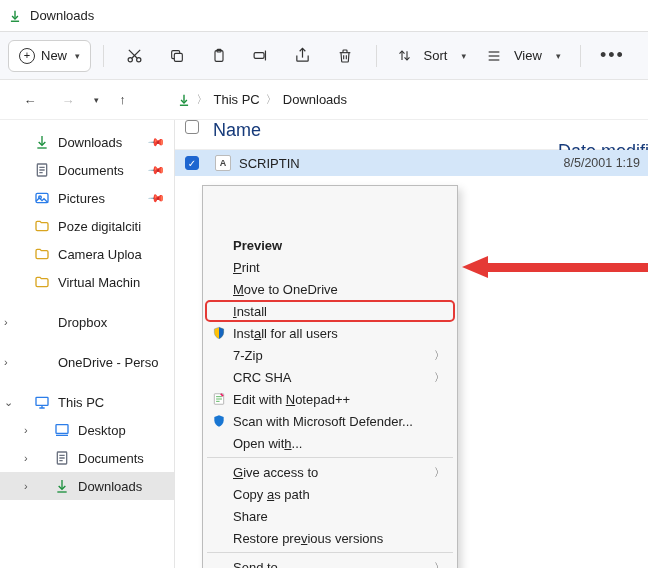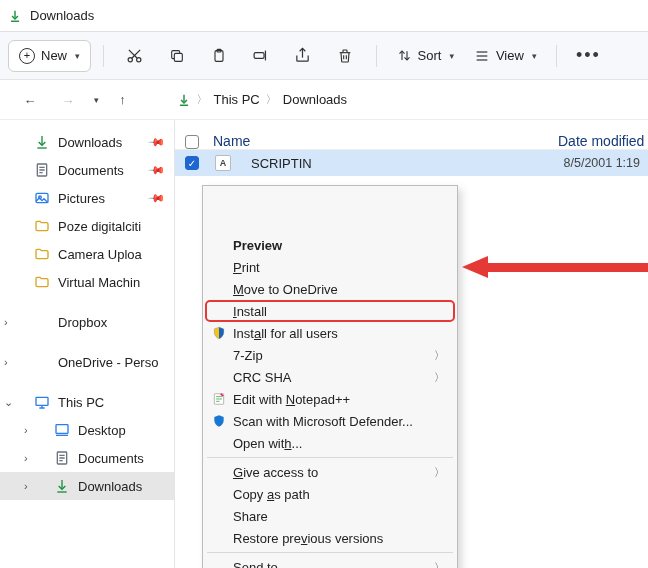--- a/index.html
+++ b/index.html
@@ -10,21 +10,21 @@
   .titlebar .dl-icon { color: #1a8f3c; margin-right: 8px; }
   .titlebar .title { font-size: 13px; }
 
   
   .toolbar { display: flex; align-items: center; height: 48px; background: #f7f8fb; border-bottom: 1px solid #e5e5e5; padding: 0 8px; gap: 4px; }
   .btn-new { display: flex; align-items: center; gap: 6px; height: 32px; padding: 0 10px; border: 1px solid #d0d0d0; border-radius: 6px; background: #fff; cursor: pointer; }
   .btn-new .plus-circle { width: 16px; height: 16px; border-radius: 50%; border: 1.2px solid #333; display: flex; align-items: center; justify-content: center; font-size: 11px; line-height: 1; }
   .caret { font-size: 9px; color: #444; margin-left: 2px; }
   .tb-sep { width: 1px; height: 22px; background: #dcdcdc; margin: 0 8px; }
   .tb-icon { width: 38px; height: 32px; display: flex; align-items: center; justify-content: center; border-radius: 6px; cursor: pointer; color: #3a3a3a; }
-  .tb-txtbtn { display: flex; align-items: center; gap: 6px; padding: 0 8px; height: 32px; border-radius: 6px; cursor: pointer; color: #222; }
+  .tb-txtbtn { display: flex; align-items: center; gap: 12px; padding: 0 8px; height: 32px; border-radius: 6px; cursor: pointer; color: #222; }
 
   
   .navrow { display: flex; align-items: center; height: 40px; padding: 0 8px 0 16px; border-bottom: 1px solid #eee; gap: 10px; }
   .nav-arrow { width: 28px; height: 28px; display: flex; align-items: center; justify-content: center; border-radius: 4px; cursor: pointer; color: #333; }
   .nav-arrow.disabled { color: #bbb; cursor: default; }
   .addr { display: flex; align-items: center; gap: 6px; margin-left: 6px; }
   .addr .sep { color: #888; font-size: 11px; }
   .addr-part { cursor: pointer; }
 
   
@@ -34,30 +34,30 @@
   .tree-item.selected { background: #e6e6e6; }
   .tree-item .pin { position: absolute; right: 10px; color: #555; font-size: 11px; transform: rotate(45deg); }
   .tree-item .chev { position: absolute; left: 4px; color: #555; font-size: 11px; }
   .tree-item.sub { padding-left: 54px; }
   .tree-gap { height: 12px; }
   .ico { width: 16px; height: 16px; display: flex; align-items: center; justify-content: center; }
   .ico-dl { color: #1a8f3c; }
 
   
   .content { flex: 1; display: flex; flex-direction: column; }
-  .col-header { display: flex; align-items: flex-end; height: 30px; border-bottom: 1px solid #eee; color: #163a7a; font-size: 14px; }
+  .col-header { display: flex; align-items: flex-start; height: 30px; border-bottom: 1px solid #eee; color: #163a7a; font-size: 18px; }
   .col-check { width: 34px; display: flex; align-items: center; justify-content: center; }
   .col-name { flex: 1; padding-left: 4px; }
   .col-date { width: 90px; text-align: right; padding-right: 8px; white-space: nowrap; overflow: hidden; margin-top: 21px; }
   .checkbox { width: 14px; height: 14px; border: 1.2px solid #888; border-radius: 3px; background: #fff; display: inline-flex; align-items: center; justify-content: center; }
   .checkbox.checked { background: #1e66d0; border-color: #1e66d0; color: #fff; font-size: 10px; }
 
   .row { display: flex; align-items: center; height: 26px; }
   .row.selected { background: #d4e6f9; }
-  .row .fname { padding-left: 20px; }
+  .row .fname { padding-left: 8px; }
   .row .fdate { width: 90px; text-align: right; padding-right: 8px; color: #444; white-space: nowrap; overflow: hidden; font-size: 12.5px; }
   .row .ftype { width: 16px; height: 16px; border: 1px solid #bbb; border-radius: 2px; display: flex; align-items: center; justify-content: center; font-size: 9px; margin-left: 6px; font-weight: 600; color: #444; background: #fff; }
 
   
   .context-menu { position: absolute; left: 202px; top: 185px; width: 256px; background: #f7f7f7; border: 1px solid #bcbcbc; box-shadow: 4px 4px 8px rgba(0,0,0,0.15); z-index: 10; padding: 4px 2px; }
   .cm-item { display: flex; align-items: center; height: 22px; padding: 0 10px 0 28px; cursor: pointer; font-size: 13px; position: relative; }
   .cm-item .cm-ico { position: absolute; left: 6px; width: 16px; height: 16px; display: flex; align-items: center; justify-content: center; }
   .cm-item .cm-arrow { position: absolute; right: 10px; color: #555; font-size: 11px; }
   .cm-item.bold { font-weight: 700; margin-top: 44px; }
   .cm-sep { height: 1px; background: #d8d8d8; margin: 3px 2px; }

